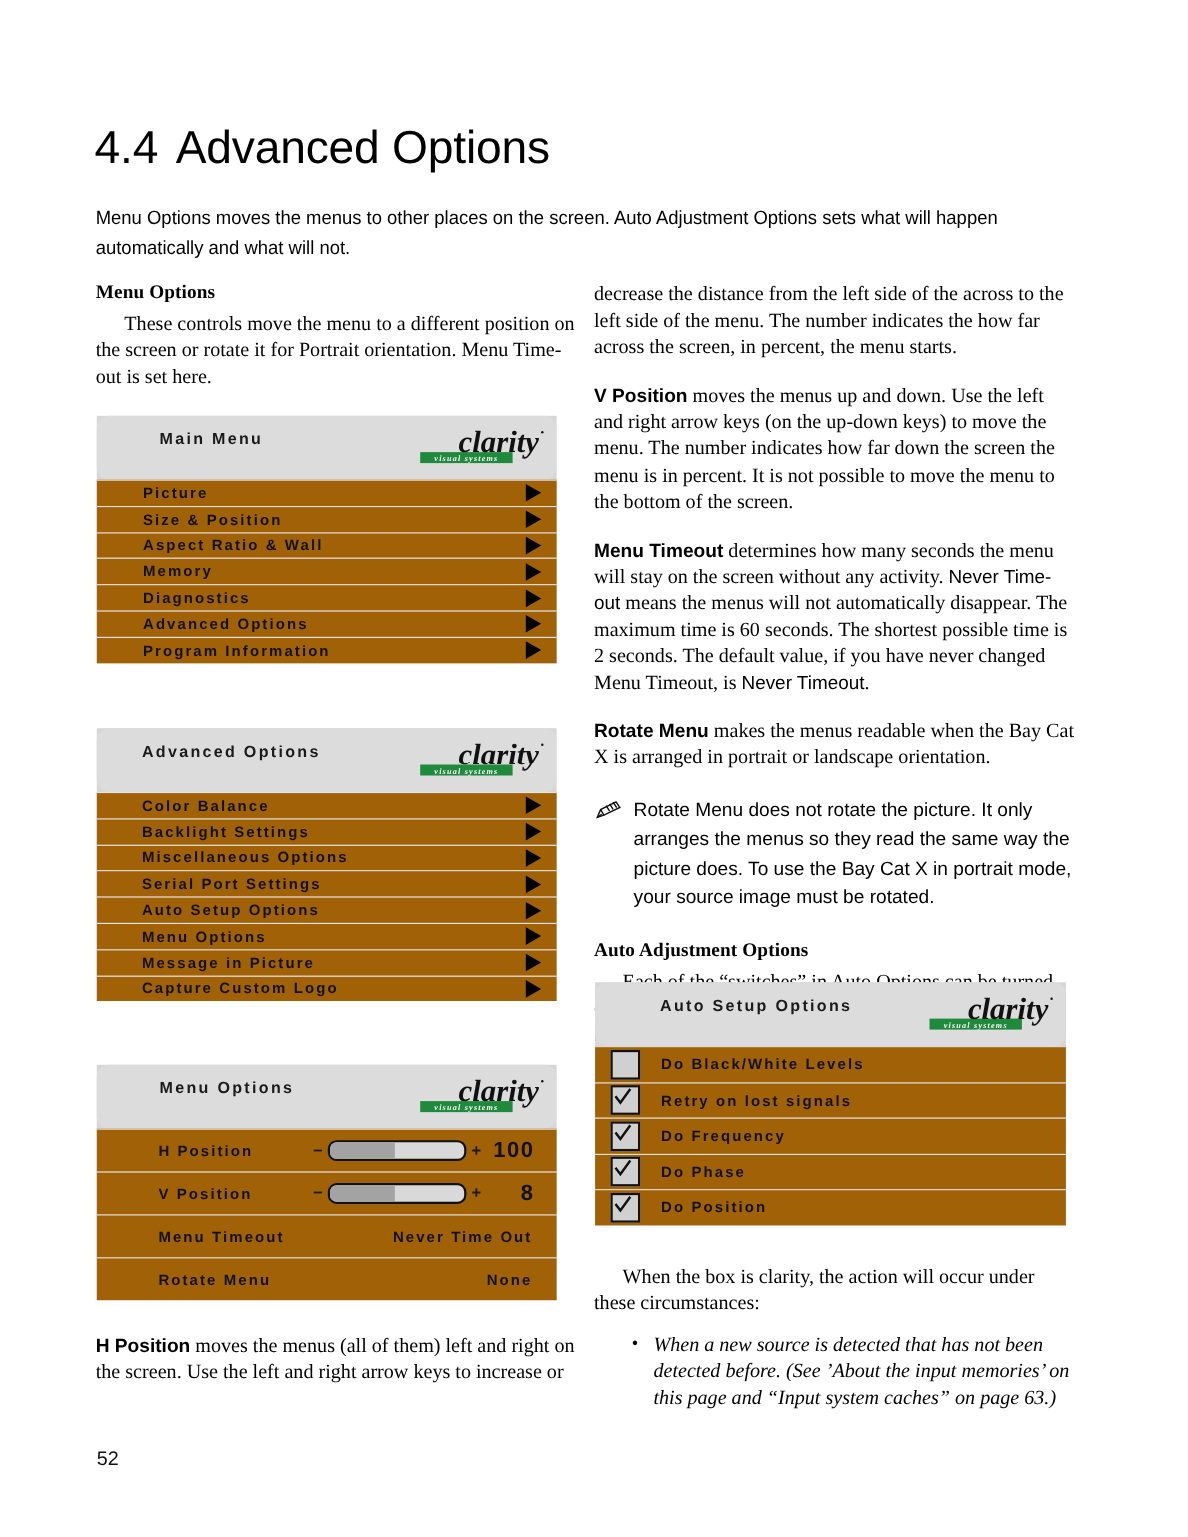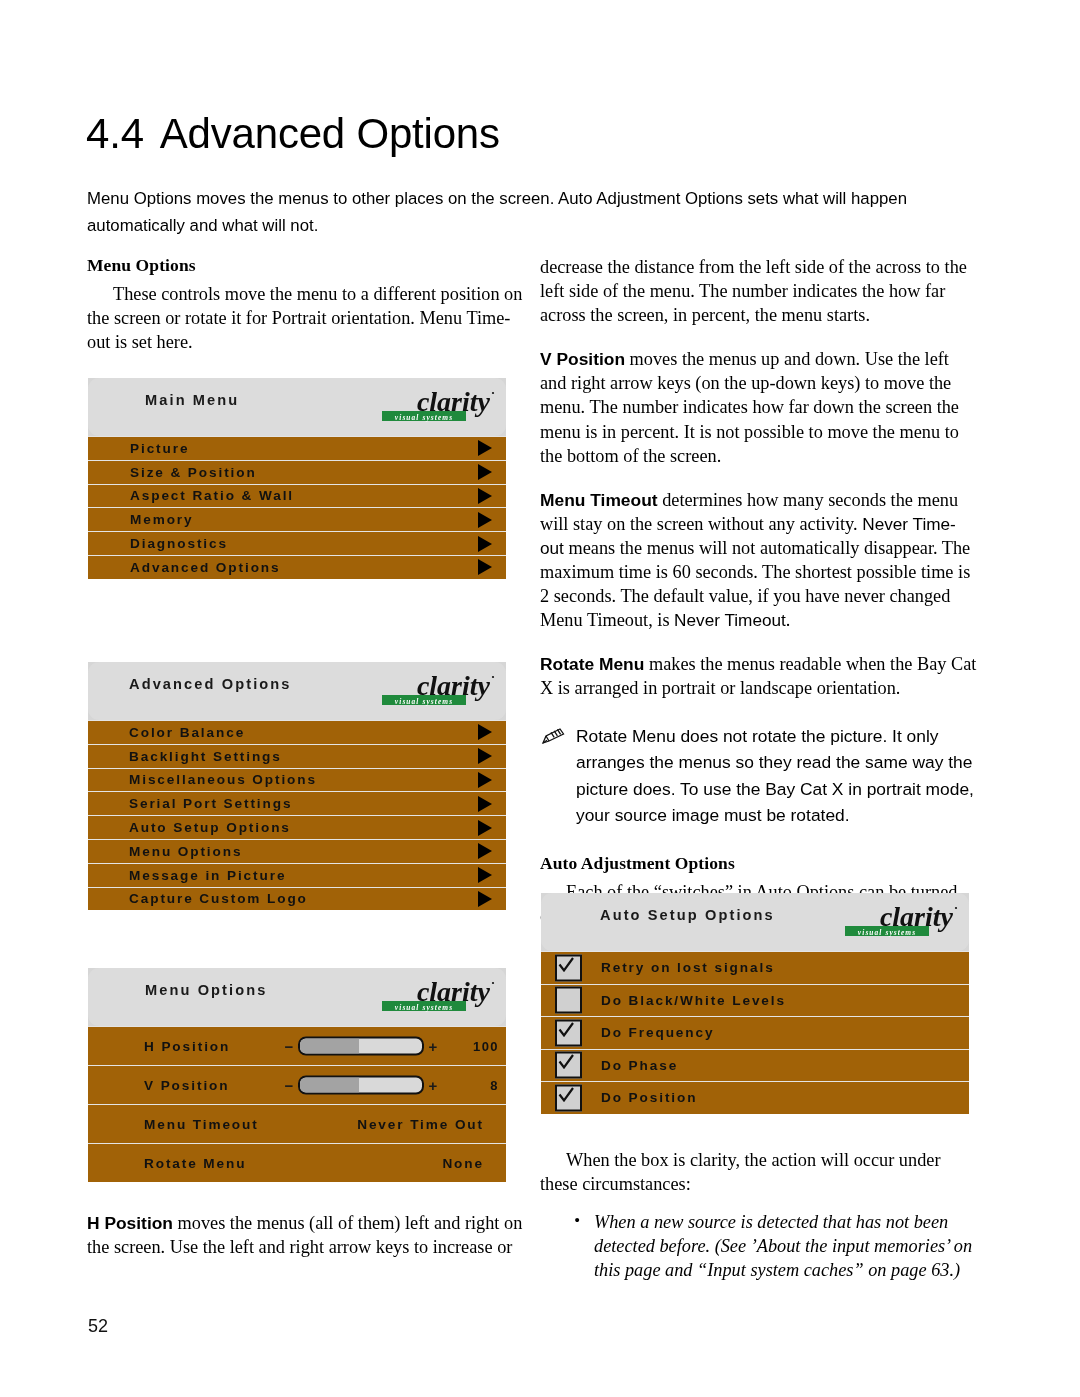--- a/index.html
+++ b/index.html
@@ -229,22 +229,22 @@
     overflow: hidden;
     margin: 0 2px;
   }
   .slider-fill {
     position: absolute;
     left: 0; top: 0; bottom: 0;
     background: #a3a3a3;
   }
   .num-val {
     position: absolute;
-    right: 7px;
-    font-size: 13px;
+    right: 20px;
+    font-size: 20px;
     font-weight: bold;
     letter-spacing: 1.4px;
     color: #111111;
   }
 
   
   .osd-d .osd-row { height: 31.5px; }
   .osd-d .label { left: 60px; }
   .chk {
     position: absolute;
@@ -312,20 +312,24 @@
       <div class="osd-row">
         <span class="label">Memory</span>
         <span class="arrow"></span>
       </div>
       <div class="osd-row">
         <span class="label">Diagnostics</span>
         <span class="arrow"></span>
       </div>
       <div class="osd-row">
         <span class="label">Advanced Options</span>
+        <span class="arrow"></span>
+      </div>
+      <div class="osd-row">
+        <span class="label">Program Information</span>
         <span class="arrow"></span>
       </div>
     </div>
   </div>
 
   <div class="osd osd-a" style="top:662px;">
     <div class="osd-header">
       <div class="osd-title" style="left:41px;">Advanced  Options</div>
       <div class="osd-logo">
         <svg viewBox="0 0 138 46" width="138" height="46">
@@ -465,34 +469,34 @@
           <rect x="22" y="27" width="84" height="10" fill="#1f8a3c"></rect>
           <text x="130" y="27" text-anchor="end" font-family="Liberation Serif, serif" font-style="italic" font-weight="bold" font-size="28" fill="#111111">clarity</text>
           <text x="64" y="35.5" text-anchor="middle" font-family="Liberation Serif, serif" font-style="italic" font-weight="bold" font-size="7.4" letter-spacing="1.1" fill="#ffffff">visual systems</text>
           <circle cx="133" cy="9" r="1.1" fill="#111111"></circle>
         </svg>
       </div>
     </div>
     <div class="osd-rows">
 
       <div class="osd-row">
+        <span class="chk"></span>
+        <span class="label">Do Black/White Levels</span>
+      </div>
+
+      <div class="osd-row">
         <span class="chk">
           <svg viewBox="0 0 18 18" width="18" height="18">
               <path d="M2.5 8 L7 14 L16 1.5" stroke="#111111" stroke-width="2.2" fill="none"></path>
             </svg>
         </span>
         <span class="label">Retry on lost signals</span>
       </div>
 
       <div class="osd-row">
-        <span class="chk"></span>
-        <span class="label">Do Black/White Levels</span>
-      </div>
-
-      <div class="osd-row">
         <span class="chk">
           <svg viewBox="0 0 18 18" width="18" height="18">
               <path d="M2.5 8 L7 14 L16 1.5" stroke="#111111" stroke-width="2.2" fill="none"></path>
             </svg>
         </span>
         <span class="label">Do Frequency</span>
       </div>
 
       <div class="osd-row">
         <span class="chk">

